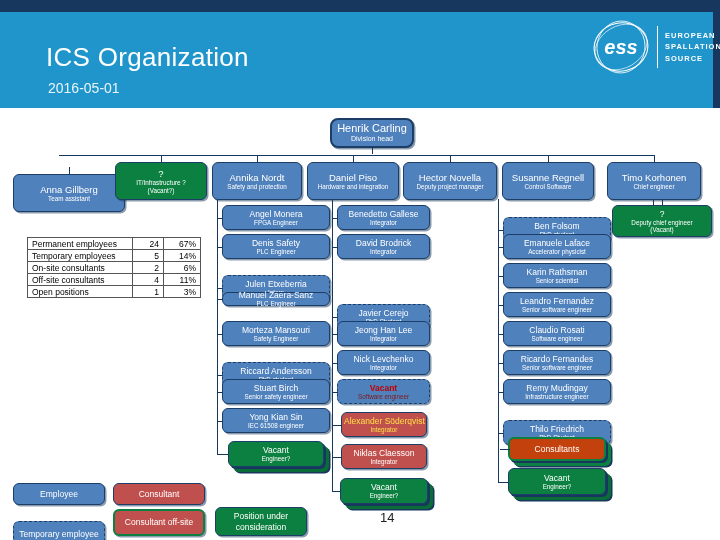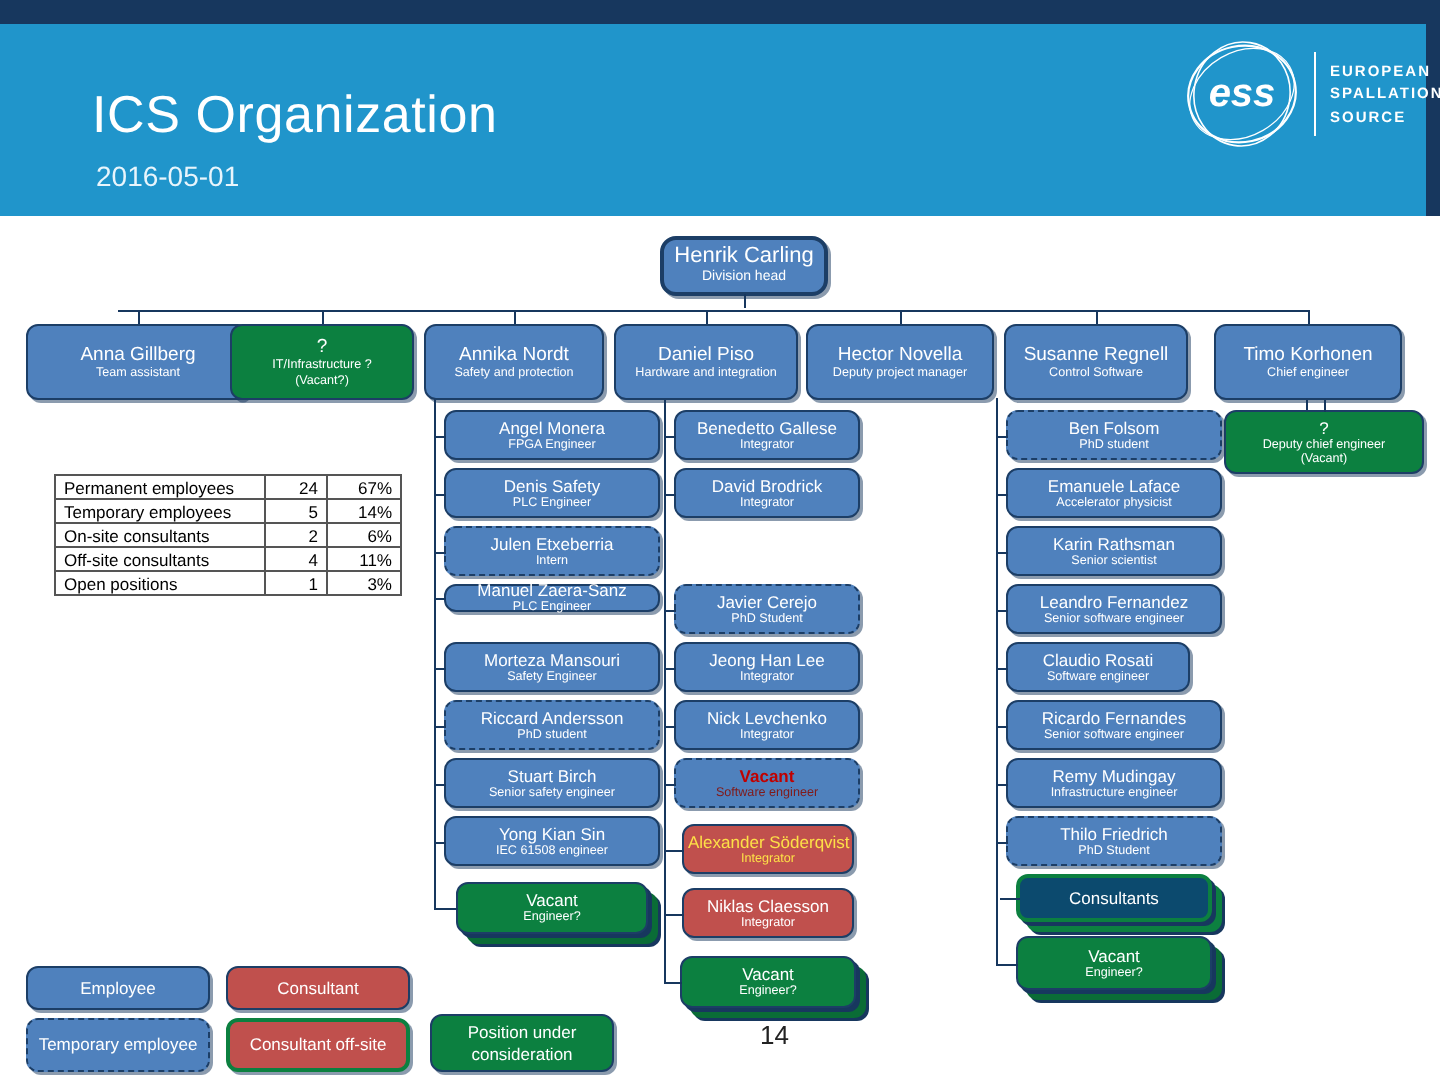--- a/index.html
+++ b/index.html
@@ -17,26 +17,26 @@
   .logo{position:absolute;left:590px;top:16px;display:flex;align-items:center;color:#fff;}
   .logo-circle{position:relative;width:62px;height:62px;}
   .logo-circle svg{position:absolute;left:0;top:0;}
   .logo-ess{position:absolute;left:0;top:0;width:62px;height:62px;display:flex;align-items:center;justify-content:center;font-size:20px;font-weight:bold;font-style:italic;}
   .logo-sep{width:1px;height:42px;background:#ffffff;margin:0 7px 0 5px;}
   .logo-text{font-size:7.5px;letter-spacing:1px;line-height:1.5;font-weight:bold;}
 
   
   .box{position:absolute;border-radius:6px;color:#ffffff;text-align:center;display:flex;flex-direction:column;justify-content:center;line-height:1.18;box-shadow:1.5px 1.5px 0 rgba(23,55,94,.5);box-sizing:border-box;padding:1px 2px;}
   .emp{background:#4F81BD;border:1.6px solid #1C3E66;}
-  .tmp{background:#4F81BD;border:1.6px dashed #1C3E66;}
+  .tmp{background:#4F81BD;border:1.6px dashed #1C3E66;margin-top:12px;}
   .con{background:#C0504D;border:1.6px solid #1C3E66;}
   .con-off{background:#C0504D;border:2px solid #0C8040;}
   .vac{background:#0C8040;border:1.6px solid #1C3E66;}
   .vac-stack{background:#0C8040;border:1.6px solid #1C3E66;box-shadow:2px 2px 0 #17375E,5px 5px 0 #0a6c36,6.5px 6.5px 0 #17375E;}
-  .con-stack{background:#0c4a6e;border:2px solid #0C8040;box-shadow:2px 2px 0 #17375E,5px 5px 0 #0C8040,6.5px 6.5px 0 #17375E;}
+  .con-stack{background:#c2410c;border:2px solid #0C8040;box-shadow:2px 2px 0 #17375E,5px 5px 0 #0C8040,6.5px 6.5px 0 #17375E;}
   .vac-blue{background:#4F81BD;border:1.6px dashed #1C3E66;}
   .vac-blue .bname{color:#C00000;font-weight:bold;}
   .vac-blue .brole{color:#801A1A;}
   .dark{color:#fde047;}
   .bname{font-size:8.5px;white-space:nowrap;}
   .brole{font-size:6.3px;}
   .mgr .bname{font-size:9.5px;}
   .mgr .brole{font-size:6.3px;}
   .root .bname{font-size:11px;}
   .root .brole{font-size:7px;}
@@ -91,21 +91,21 @@
   <div class="line" style="left:217px;top:199px;width:1.3px;height:256px"></div>
   <div class="line" style="left:332px;top:199px;width:1.3px;height:293px"></div>
   <div class="line" style="left:498px;top:199px;width:1.3px;height:284px"></div>
   <div class="line" style="left:653px;top:199px;width:1.4px;height:7px"></div>
 
   <div class="box emp root" style="left:330px;top:118px;width:84px;height:30px">
     <div class="bname">Henrik Carling</div>
     <div class="brole">Division head</div>
   </div>
 
-  <div class="box emp mgr" style="left:13px;top:162px;width:112px;height:38px">
+  <div class="box emp mgr" style="left:13px;top:174px;width:112px;height:38px">
     <div class="bname">Anna Gillberg</div>
     <div class="brole">Team assistant</div>
   </div>
   <div class="box vac mgr" style="left:115px;top:162px;width:92px;height:38px">
     <div class="bname">?</div>
     <div class="brole">IT/Infrastructure ?</div>
     <div class="brole">(Vacant?)</div>
   </div>
   <div class="box emp mgr" style="left:212px;top:162px;width:90px;height:38px">
     <div class="bname">Annika Nordt</div>
@@ -217,21 +217,21 @@
     <div class="brole">Accelerator physicist</div>
   </div>
   <div class="box emp tick" style="left:503px;top:263px;width:108px;height:25px">
     <div class="bname">Karin Rathsman</div>
     <div class="brole">Senior scientist</div>
   </div>
   <div class="box emp tick" style="left:503px;top:292px;width:108px;height:25px">
     <div class="bname">Leandro Fernandez</div>
     <div class="brole">Senior software engineer</div>
   </div>
-  <div class="box emp tick" style="left:503px;top:321px;width:92px;height:25px">
+  <div class="box emp tick" style="left:503px;top:321px;width:108px;height:25px">
     <div class="bname">Claudio Rosati</div>
     <div class="brole">Software engineer</div>
   </div>
   <div class="box emp tick" style="left:503px;top:350px;width:108px;height:25px">
     <div class="bname">Ricardo Fernandes</div>
     <div class="brole">Senior software engineer</div>
   </div>
   <div class="box emp tick" style="left:503px;top:379px;width:108px;height:25px">
     <div class="bname">Remy Mudingay</div>
     <div class="brole">Infrastructure engineer</div>

